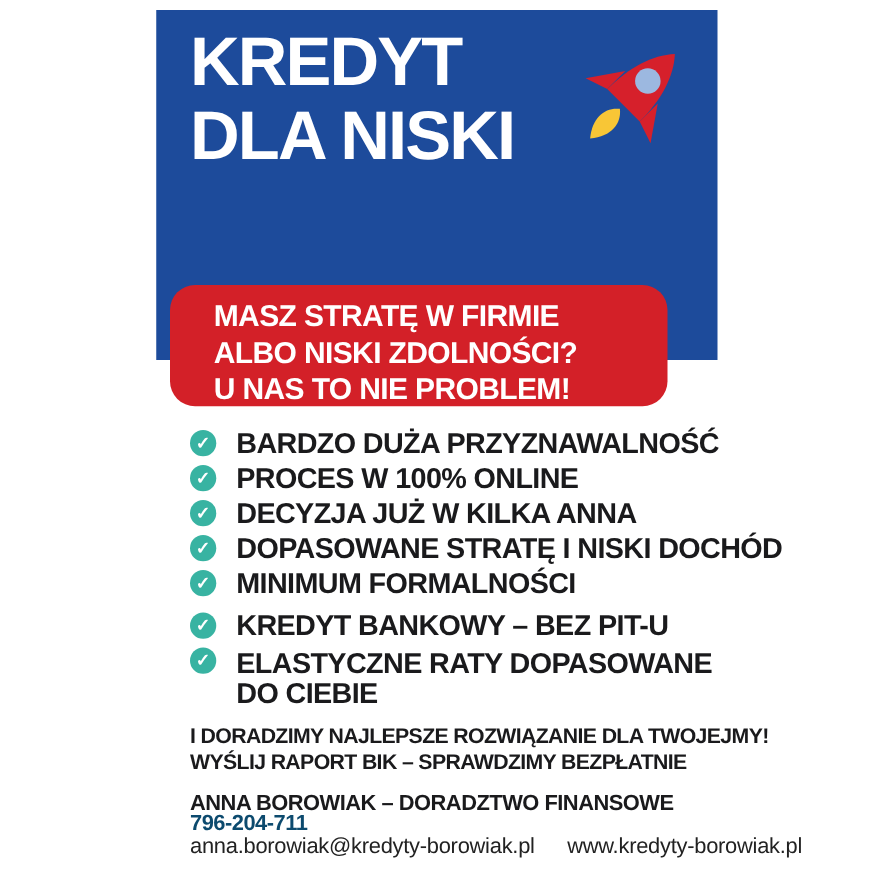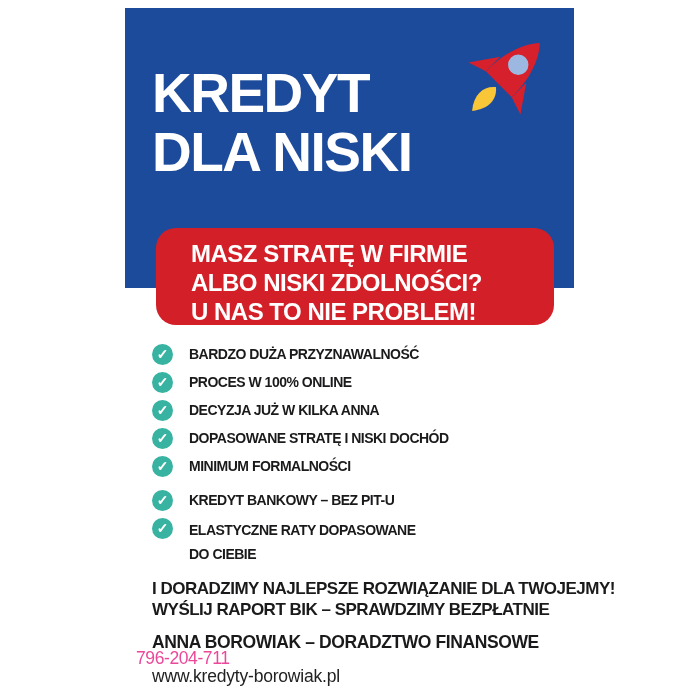--- a/index.html
+++ b/index.html
@@ -14,32 +14,32 @@
   
   .header {
     position: absolute; left: 125px; top: 8px;
     width: 449px; height: 280px;
     background: #1d4b9b;
   }
   .headline {
     position: absolute; left: 27px; top: 12px;
     color: #ffffff; font-weight: 800;
     font-size: 55px; line-height: 59px;
-    letter-spacing: -1.5px; white-space: nowrap; margin-top: 44px;
+    letter-spacing: -1.5px; white-space: nowrap;
   }
   .headline .line3 { font-size: 51px; letter-spacing: -2px; }
 
   .rocket {
     position: absolute; left: 330px; top: 18px;
     width: 102px; height: 102px;
   }
 
   
   .offer-box {
-    position: absolute; left: 156px; top: 228px;
+    position: absolute; left: 136px; top: 228px;
     width: 398px; height: 97px;
     background: #d32028; border-radius: 20px;
     color: #ffffff; font-weight: 800;
     font-size: 24px; line-height: 29px;
     letter-spacing: -0.5px;
     padding: 11px 0 16px 35px; box-sizing: border-box;
     white-space: nowrap;
   }
 
   
@@ -47,40 +47,40 @@
   .benefit-row { display: flex; align-items: flex-start; margin-bottom: 7px; }
   .benefit-row.group2-start { margin-top: 13px; }
   .chk {
     flex: 0 0 auto;
     width: 21px; height: 21px; border-radius: 50%;
     background: #38b3a2; color: #ffffff;
     font-size: 14px; line-height: 21px; text-align: center;
     font-weight: 700; margin-right: 16px;
   }
   .lbl {
-    font-size: 14px; line-height: 21px; font-weight: 800;
+    font-size: 23px; line-height: 21px; font-weight: 800;
     color: #1a1a1c; letter-spacing: -0.5px;
     white-space: pre-line;
   }
   .benefit-row.two-line .lbl { line-height: 24px; }
 
   
   .cta {
     position: absolute; left: 152px; top: 578px;
     font-size: 17px; line-height: 21px; font-weight: 800;
     color: #1a1a1c; letter-spacing: -0.5px; white-space: nowrap;
   }
   .contact-name {
     position: absolute; left: 152px; top: 632px;
     font-size: 17.5px; font-weight: 800; color: #1a1a1c;
     letter-spacing: -0.4px; white-space: nowrap;
   }
   .contact-phone {
-    position: absolute; left: 136px; top: 648px;
-    font-size: 17.5px; font-weight: 400; color: #ec4899;
+    position: absolute; left: 152px; top: 648px;
+    font-size: 17.5px; font-weight: 700; color: #0c4a6e;
     letter-spacing: -0.4px;
   }
   .contact-links {
     position: absolute; left: 152px; top: 666px;
     font-size: 17.5px; font-weight: 400; color: #222222;
     letter-spacing: -0.2px; display: flex; gap: 26px; white-space: nowrap;
   }
 </style>
 </head>
 <body>
@@ -143,16 +143,17 @@
   </div>
 
   <div class="cta">
     <div>I DORADZIMY NAJLEPSZE ROZWIĄZANIE DLA TWOJEJMY!</div>
     <div>WYŚLIJ RAPORT BIK – SPRAWDZIMY BEZPŁATNIE</div>
   </div>
 
   <div class="contact-name">ANNA BOROWIAK – DORADZTWO FINANSOWE</div>
   <div class="contact-phone">796-204-711</div>
   <div class="contact-links">
+    <span>anna.borowiak@kredyty-borowiak.pl</span>
     <span>www.kredyty-borowiak.pl</span>
   </div>
 
 </div>
 
 </body></html>

